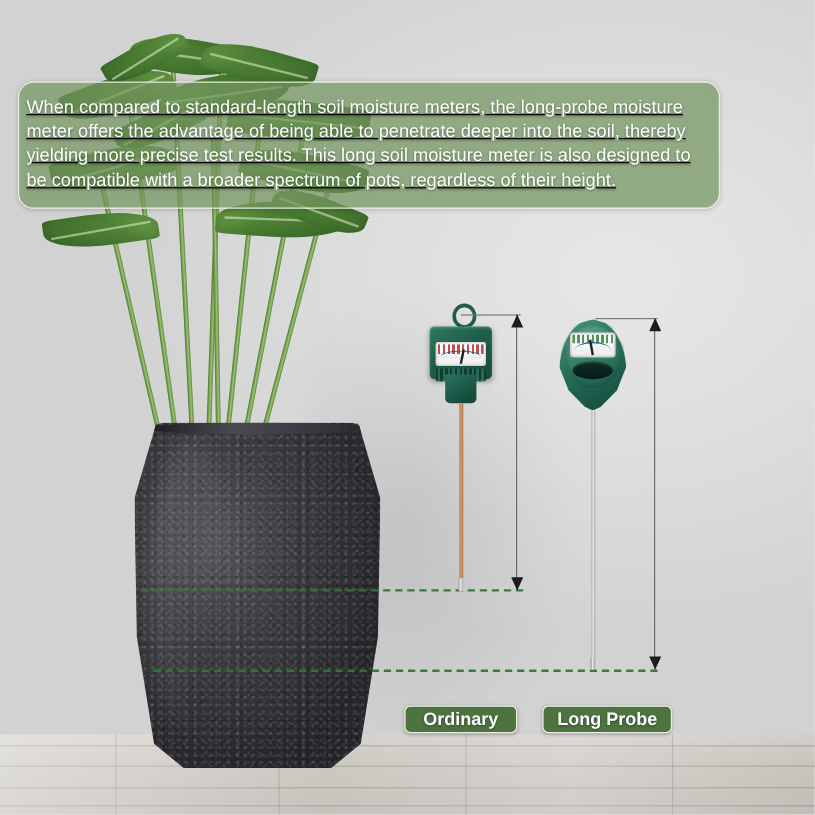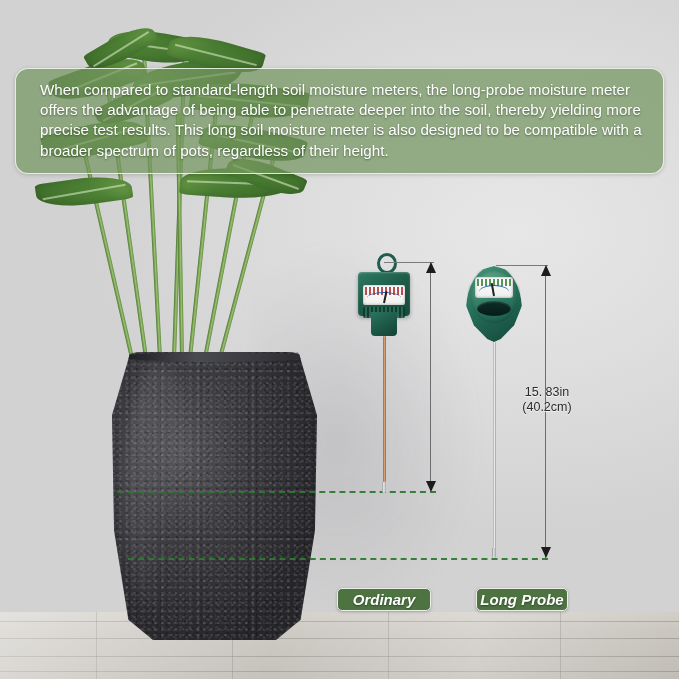--- a/index.html
+++ b/index.html
@@ -76,25 +76,26 @@
   }
   .banner::before{content:"";position:absolute;left:4px;top:4px;right:4px;bottom:4px;
     border:1px solid rgba(255,255,255,.28);pointer-events:none;}
   .banner-title{
     color:#ffffff;font-size:24px;font-weight:bold;letter-spacing:-.2px;
     text-shadow:0 1px 2px rgba(0,0,0,.35);white-space:nowrap;
   }
 
   
   .textbox{
-    position:absolute;left:15px;top:68px;width:649px;
-    box-sizing:border-box;padding:11px 14px 12px 24px;
+    position:absolute;left:15px;top:68px;width:585px;
+    box-sizing:border-box;padding:11px 14px 12px 6px;
     background:rgba(116,150,96,.72);
     border:1px solid rgba(246,250,240,.85);border-radius:13px;
     box-shadow:0 1px 4px rgba(0,0,0,.18);
+    text-decoration:underline;
   }
   .textbox p{
     margin:0;color:#ffffff;font-size:15.2px;line-height:1.33;
     text-shadow:0 1px 2px rgba(20,40,15,.55);
   }
 
   
   .dashline{position:absolute;height:0;border-top:2px dashed #2f7a30;opacity:.95;}
 
   
@@ -156,24 +157,23 @@
     background:linear-gradient(90deg,#8e8e92,#e6e6e8 45%,#9c9ca0);border-radius:0 0 2px 2px;}
 
   
   .badge{
     position:absolute;box-sizing:border-box;
     background:#4d7341;border:1px solid #e9efe6;border-radius:5px;
     color:#ffffff;font-size:15px;font-weight:bold;
     display:flex;align-items:center;justify-content:center;
     text-shadow:0 1px 2px rgba(0,0,0,.4);
     box-shadow:0 1px 3px rgba(0,0,0,.25);
-    font-style:italic;
   }
   #badge-ordinary{left:337px;top:588px;width:94px;height:23px;}
-  #badge-longprobe{left:452px;top:588px;width:92px;height:23px;margin-left:24px;}
+  #badge-longprobe{left:452px;top:588px;width:108px;height:23px;}
 </style>
 </head>
 <body>
 
 <div id="stage">
 
   <div class="wall"></div>
   <div class="wall-shadow"></div>
 
   <div class="floor">
@@ -253,24 +253,20 @@
 
   <div class="tieline" style="left:384px;top:262px;width:50px;"></div>
   <div class="dimline" style="left:430px;top:262px;height:230px;"></div>
   <div class="arrowhead up" style="left:425.5px;top:262px;"></div>
   <div class="arrowhead down" style="left:425.5px;top:481px;"></div>
 
   <div class="tieline" style="left:496px;top:265px;width:52px;"></div>
   <div class="dimline" style="left:545px;top:265px;height:293px;"></div>
   <div class="arrowhead up" style="left:540.5px;top:265px;"></div>
   <div class="arrowhead down" style="left:540.5px;top:547px;"></div>
-  <div class="dimlabel" style="left:508px;top:385px;width:78px;">
-    <span>15. 83in</span><br>
-    <span>(40.2cm)</span>
-  </div>
 
 
   <div class="textbox">
     <p>When compared to standard-length soil moisture meters, the long-probe moisture meter offers the advantage of being able to penetrate deeper into the soil, thereby yielding more precise test results. This long soil moisture meter is also designed to be compatible with a broader spectrum of pots, regardless of their height.</p>
   </div>
 
   <div class="badge" id="badge-ordinary">Ordinary</div>
   <div class="badge" id="badge-longprobe">Long Probe</div>
 
 </div>

